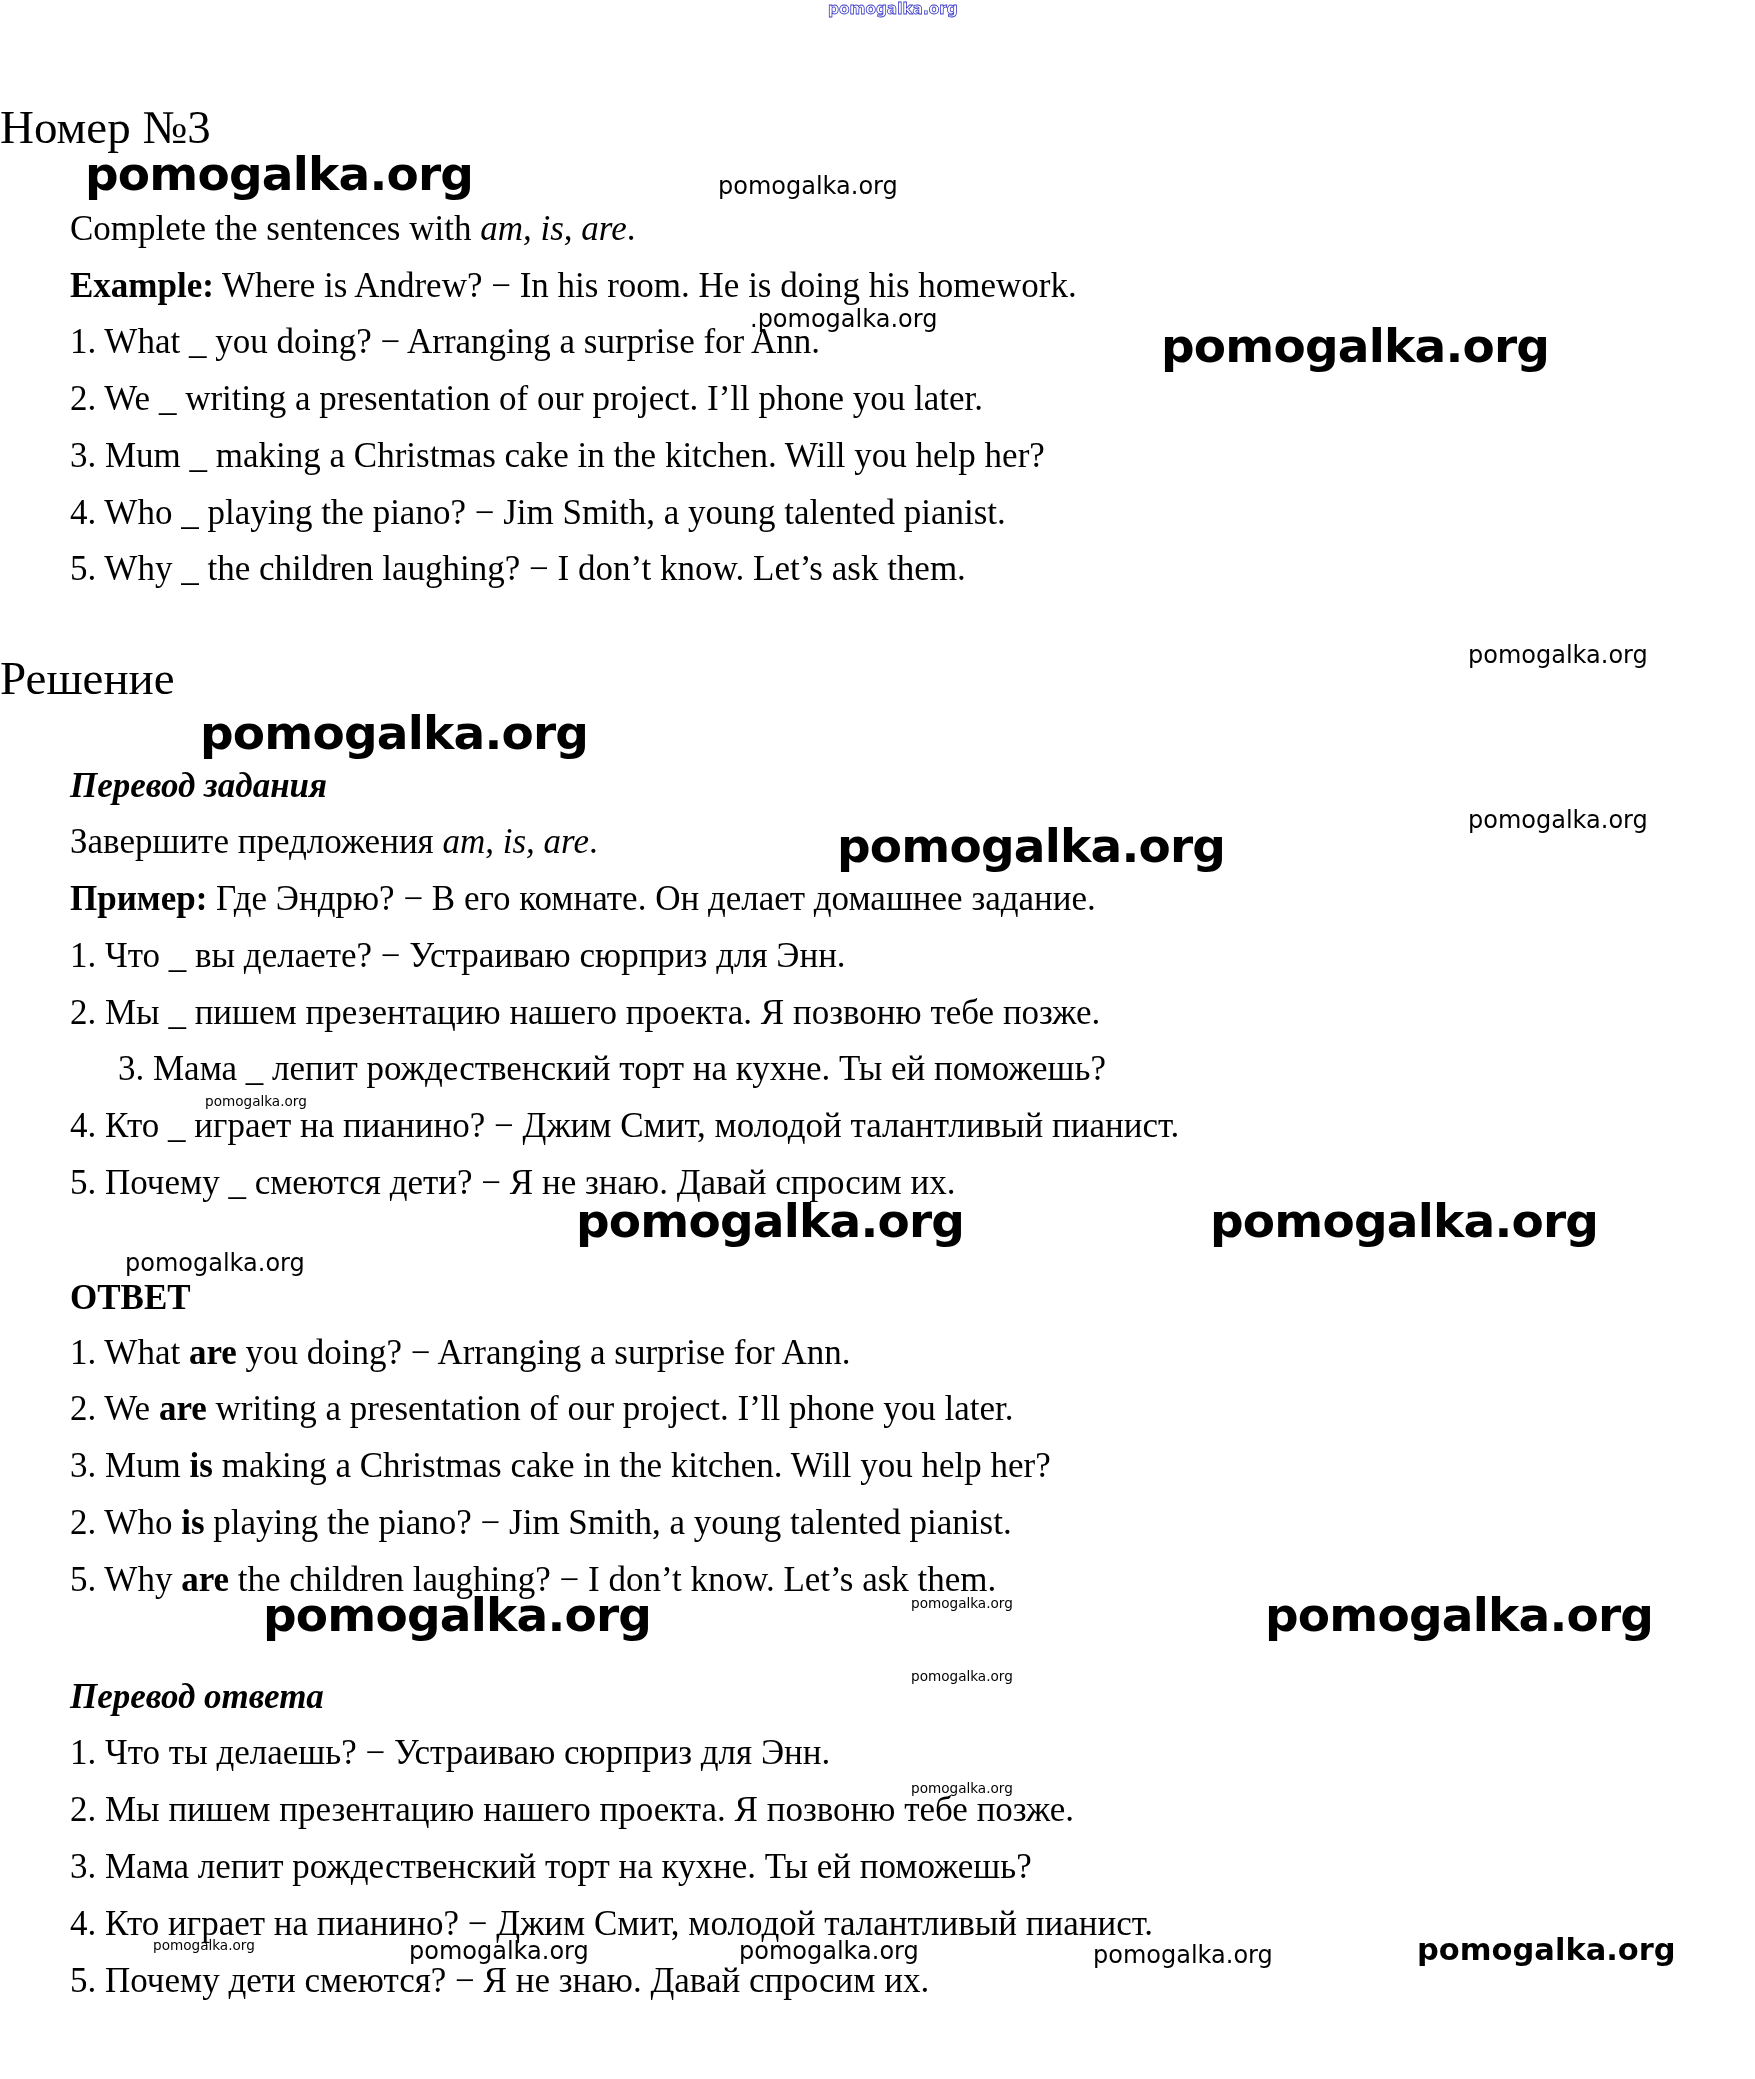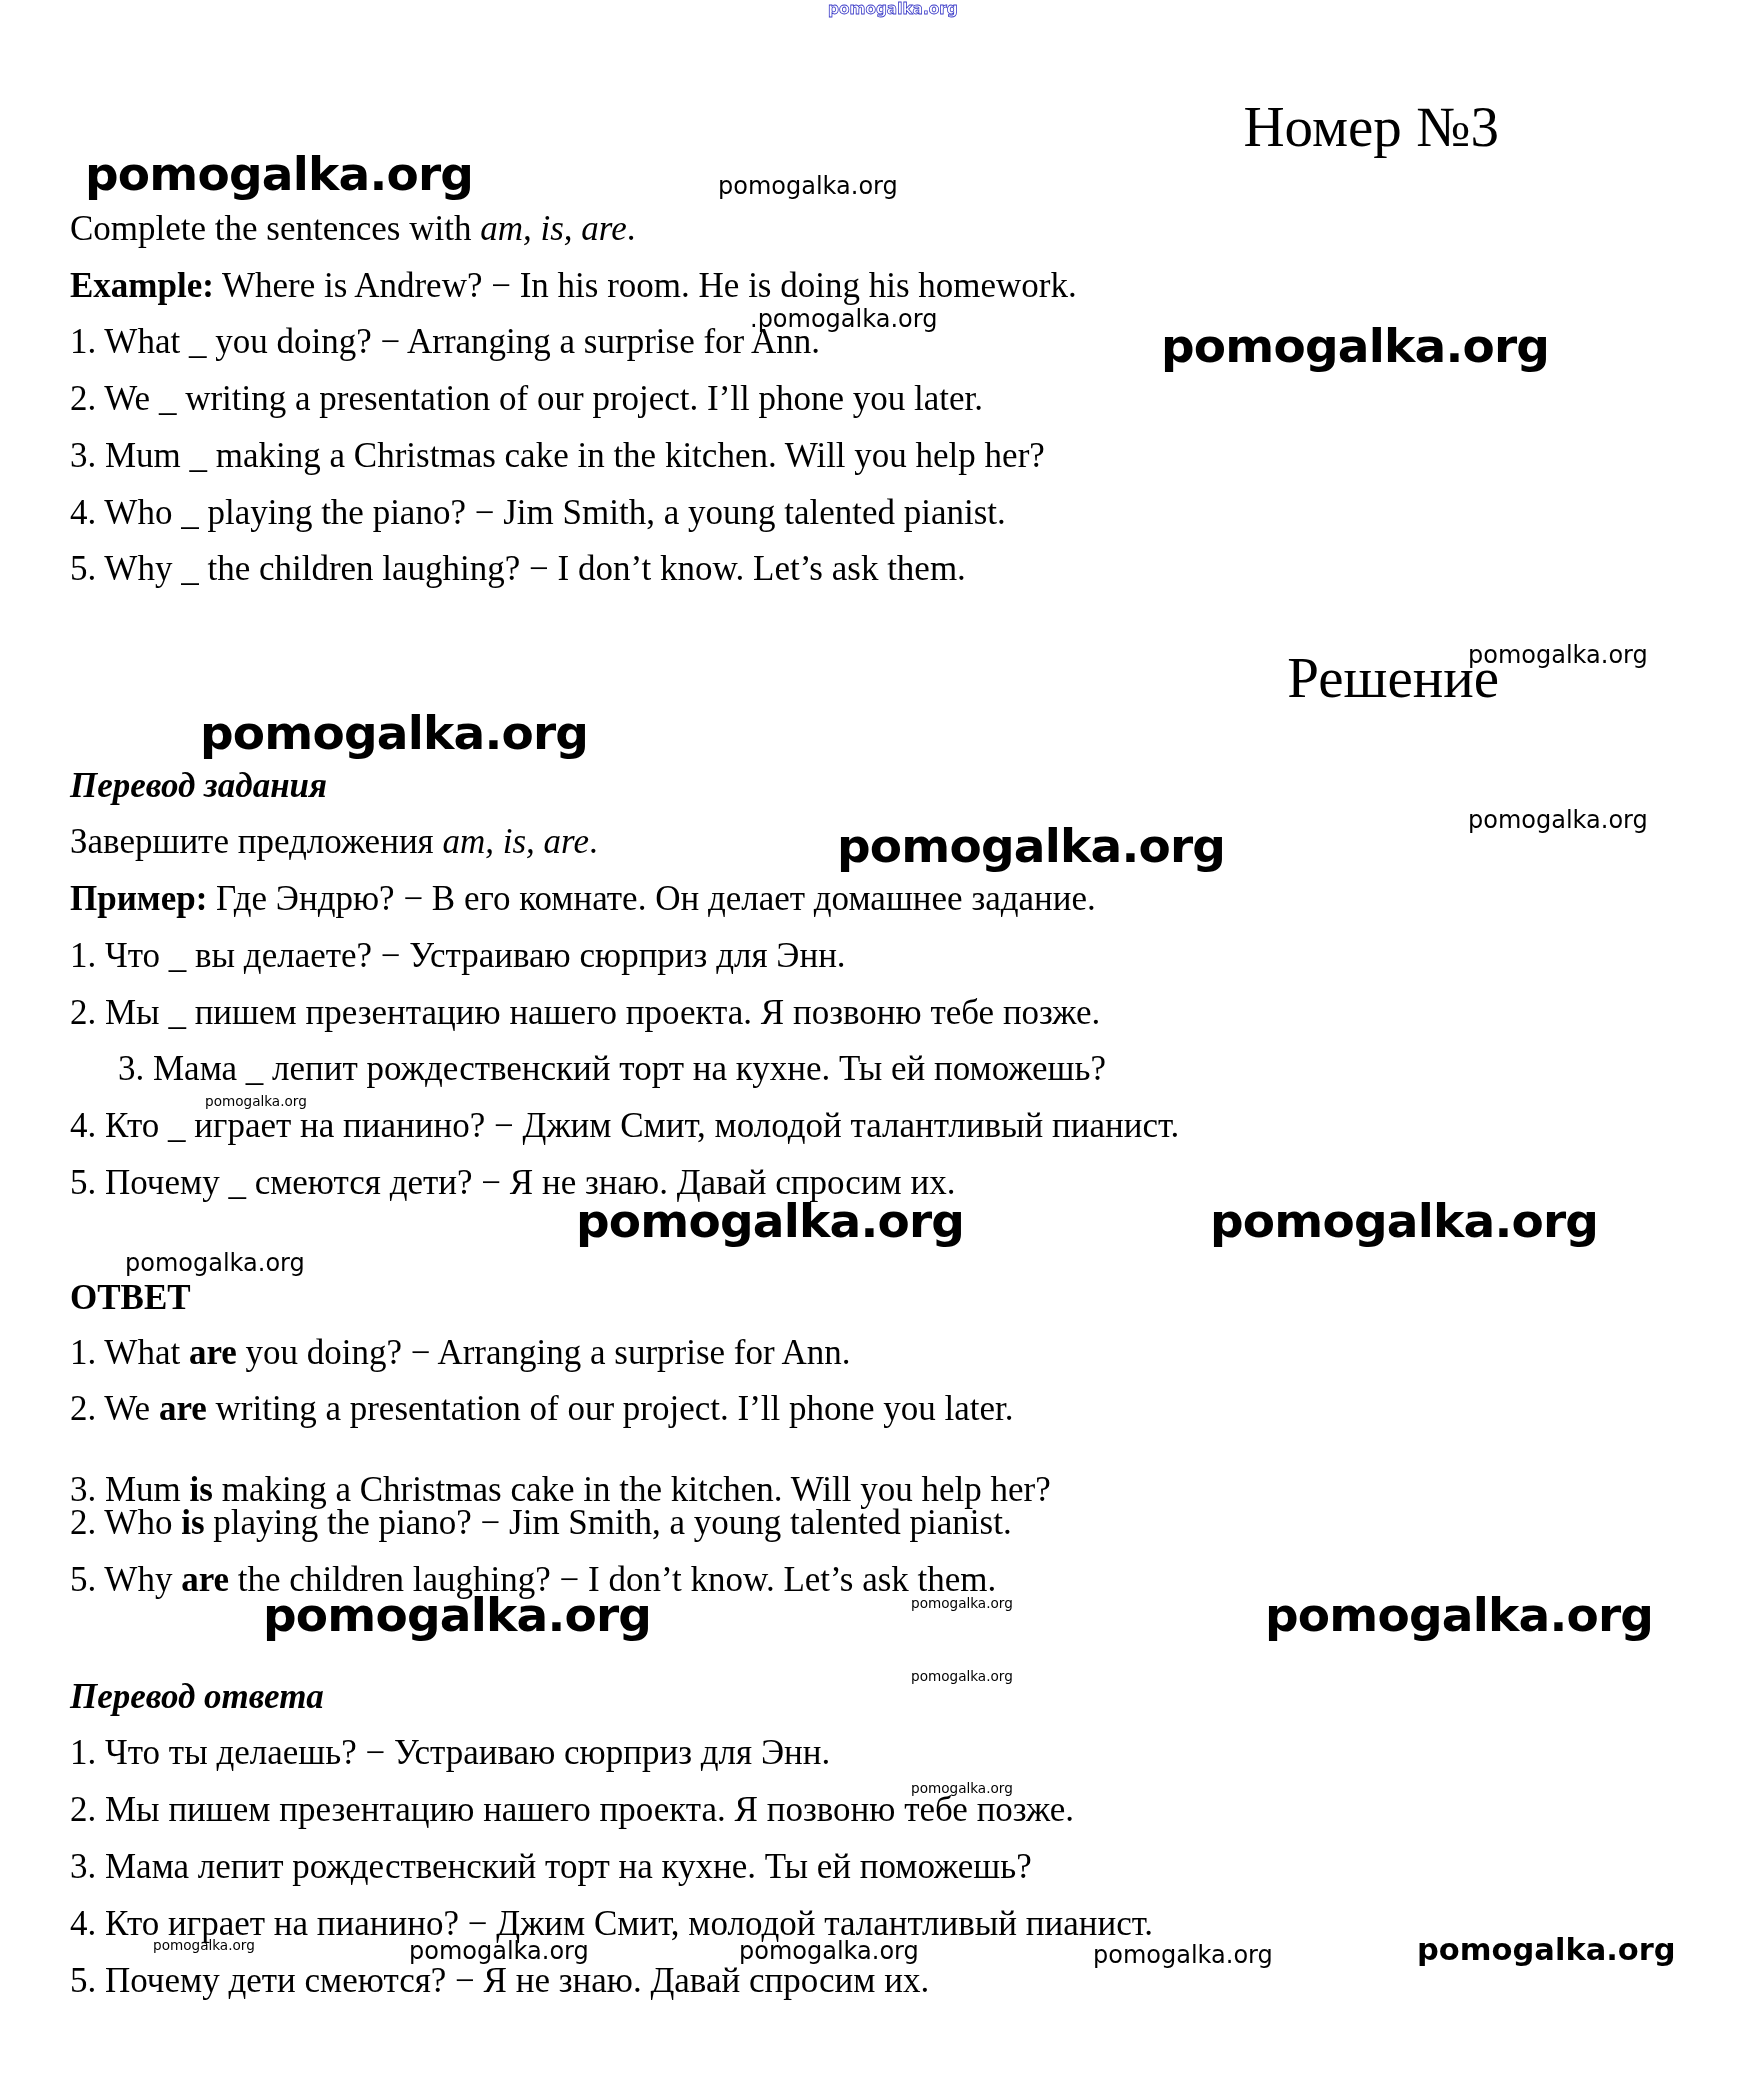--- a/index.html
+++ b/index.html
@@ -1,19 +1,19 @@
 <!DOCTYPE html>
 <html style="font-size:13.6px"><head>
 <meta charset="utf-8">
 <style>
   html, body { margin:0; padding:0; background:#ffffff; }
   body { width:1755px; height:2079px; position:relative; overflow:hidden;
          font-family:"Liberation Serif", "DejaVu Serif", serif; color:#000; }
   .ln { position:absolute; left:70px; font-size:35px; line-height:54px; white-space:nowrap; }
-  .center { position:absolute; left:0; width:1499px; text-align:right; font-size:57px; line-height:54px; }
+  .center { position:absolute; left:0; width:1499px; text-align:left; font-size:47px; line-height:54px; }
   .b { font-weight:bold; }
   .i { font-style:italic; }
   .bi { font-weight:bold; font-style:italic; }
   .wm { position:absolute; font-family:"DejaVu Sans", "Liberation Sans", sans-serif; white-space:nowrap; color:#000; }
   .wm-big { font-size:47px; font-weight:bold; letter-spacing:-0.8px; }
   .wm-mid { font-size:24px; }
   .wm-small { font-size:13.6px; }
   .wm-top { font-size:15.3px; color:#ffffff; -webkit-text-stroke:0.8px #3a3ac8; font-weight:bold; }
 </style>
 </head>
@@ -60,21 +60,21 @@
 <div class="ln" style="top:1156px;">5. Почему _ смеются дети? − Я не знаю. Давай спросим их.</div>
 
 <div class="wm wm-big" style="left:576px; top:1193px;">pomogalka.org</div>
 <div class="wm wm-big" style="left:1210px; top:1193px;">pomogalka.org</div>
 
 <div class="wm wm-mid" style="left:125px; top:1249px;">pomogalka.org</div>
 <div class="ln b" style="top:1271px;">ОТВЕТ</div>
 
 <div class="ln" style="top:1326px;"><span>1. What </span><span class="b">are</span><span> you doing? − Arranging a surprise for Ann.</span></div>
 <div class="ln" style="top:1382px;"><span>2. We </span><span class="b">are</span><span> writing a presentation of our project. I’ll phone you later.</span></div>
-<div class="ln" style="top:1439px;margin-top:24px;"><span>3. Mum </span><span class="b">is</span><span> making a Christmas cake in the kitchen. Will you help her?</span></div>
+<div class="ln" style="top:1439px;"><span>3. Mum </span><span class="b">is</span><span> making a Christmas cake in the kitchen. Will you help her?</span></div>
 <div class="ln" style="top:1496px;"><span>2. Who </span><span class="b">is</span><span> playing the piano? − Jim Smith, a young talented pianist.</span></div>
 <div class="ln" style="top:1553px;"><span>5. Why </span><span class="b">are</span><span> the children laughing? − I don’t know. Let’s ask them.</span></div>
 
 <div class="wm wm-small" style="left:911px; top:1595px;">pomogalka.org</div>
 <div class="wm wm-big" style="left:263px; top:1587px;">pomogalka.org</div>
 <div class="wm wm-big" style="left:1265px; top:1587px;">pomogalka.org</div>
 
 <div class="wm wm-small" style="left:911px; top:1668px;">pomogalka.org</div>
 
 <div class="ln bi" style="top:1670px;">Перевод ответа</div>

